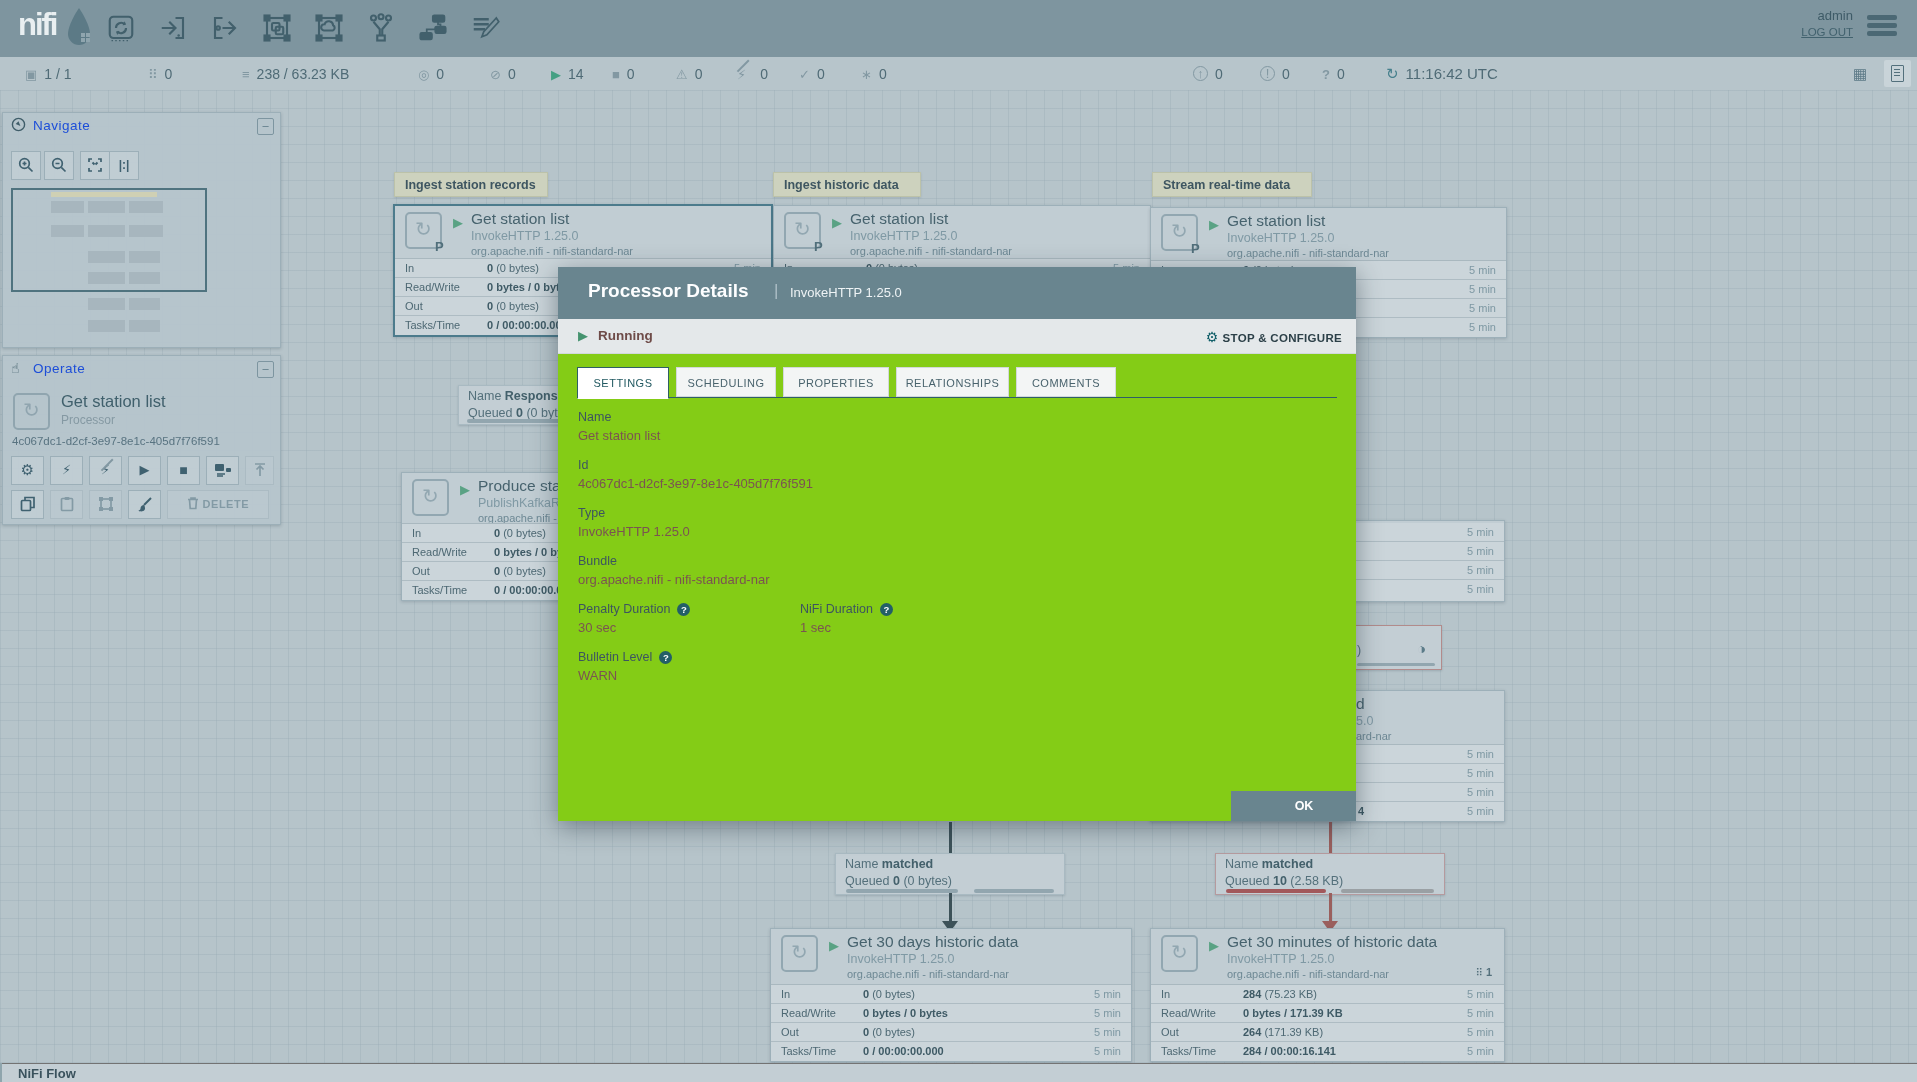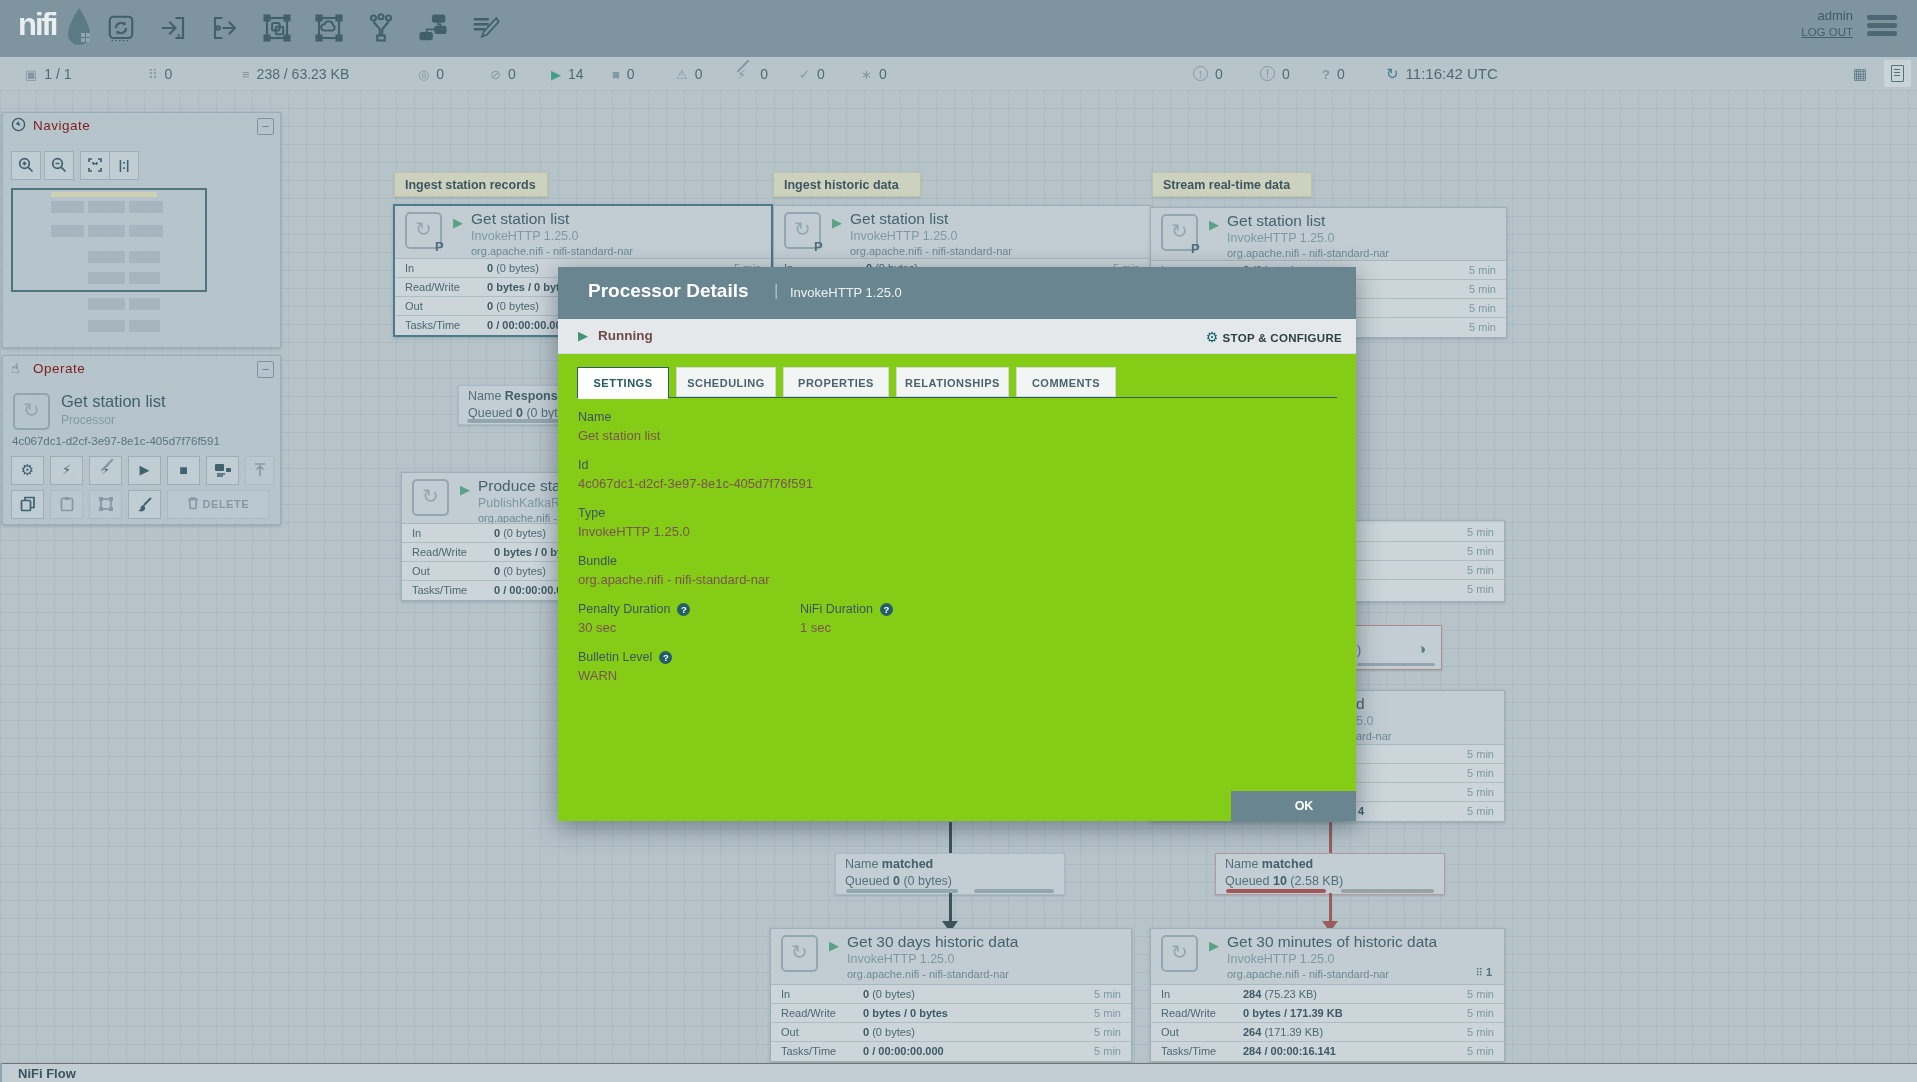--- a/index.html
+++ b/index.html
@@ -34,21 +34,21 @@
         background:#53707c;box-shadow:0 3px 0 #53707c,0 6px 0 #53707c;}
   
   #canvas{left:0;top:90px;width:1917px;height:973px;background-color:#b6c4ca;
     background-image:linear-gradient(to right,rgba(150,170,180,.33) 1px,transparent 1px),
                      linear-gradient(to bottom,rgba(150,170,180,.33) 1px,transparent 1px);
     background-size:18px 18px;}
   #canvas > *{position:absolute;}
   
   .panel{background:rgba(182,197,204,.94);border:1px solid #9cafb8;box-shadow:0 1px 3px rgba(50,70,80,.25);}
   .panel-h{position:absolute;left:0;top:0;right:0;height:26px;}
-  .panel-h .ttl{position:absolute;left:30px;top:5px;font-size:13.5px;color:#7f1d1d;letter-spacing:.5px;}
+  .panel-h .ttl{position:absolute;left:30px;top:5px;font-size:13.5px;color:#1d4ed8;letter-spacing:.5px;}
   .panel-h .pic{position:absolute;left:8px;top:4px;color:#3f5d69;font-size:14px;}
   .collapse{position:absolute;right:6px;top:5px;width:15px;height:15px;border:1px solid #7d95a0;
      border-radius:2px;color:#5a7884;font-size:11px;line-height:13px;text-align:center;cursor:pointer;}
   .sq-btn{position:absolute;width:28px;height:27px;border:1px solid #9cafb8;background:rgba(255,255,255,.14);
      color:#3f6170;text-align:center;line-height:26px;font-size:13px;cursor:pointer;}
   .sq-btn svg{stroke:#3f6170;fill:none;stroke-width:1.7;margin-top:5px;}
   .dim{opacity:.42;}
   
   .proc{background:#c1cdd3;border:1px solid #9db0b9;box-shadow:0 1px 3px rgba(50,70,80,.22);}
   .proc.sel{border:2px solid #4c7b8c;margin:-1px;}
@@ -87,21 +87,21 @@
   #dlg-title{position:absolute;left:30px;top:13px;font-size:19px;font-weight:bold;color:#fdfeff;}
   #dlg-sep{position:absolute;left:216px;top:14px;font-size:17px;color:#aebfc7;}
   #dlg-sub{position:absolute;left:232px;top:18px;font-size:13px;color:#eef3f5;}
   #dlg-strip{position:absolute;left:0;top:52px;right:0;height:34px;background:#e4e8ea;border-bottom:1px solid #d2d9dc;}
   #dlg-run-ic{position:absolute;left:20px;top:9px;color:#44936f;font-size:13px;}
   #dlg-run{position:absolute;left:40px;top:9px;font-weight:bold;font-size:13.5px;color:#6e4b48;}
   #dlg-action{position:absolute;right:14px;top:10px;font-size:11.5px;font-weight:bold;
      color:#2c4048;letter-spacing:.3px;cursor:pointer;}
   #dlg-action .g{color:#0f5e68;font-size:14px;margin-right:4px;font-weight:normal;}
   .tab{position:absolute;top:100px;height:30px;line-height:30px;text-align:center;font-size:11px;
-     font-weight:bold;letter-spacing:.5px;background:#f3f5f5;border:1px solid #d2d8da;color:#49636d;
+     font-weight:normal;letter-spacing:.5px;background:#f3f5f5;border:1px solid #d2d8da;color:#49636d;
      box-sizing:border-box;cursor:pointer;}
   .tab.on{background:#fff;border:1px solid #2e5f66;border-bottom:1px solid #fff;color:#235a62;
      height:32px;z-index:2;}
   #tab-line{position:absolute;left:19px;top:130px;width:760px;height:1px;background:#2e5f66;}
   .f-lbl{position:absolute;font-size:12.5px;color:#3d5560;white-space:nowrap;}
   .f-val{position:absolute;font-size:13px;color:#7b5451;white-space:nowrap;}
   .help{display:inline-block;width:13px;height:13px;border-radius:50%;background:#235f67;color:#fff;
      font-size:9.5px;font-weight:bold;text-align:center;line-height:13px;margin-left:7px;vertical-align:0px;}
   #dlg-ok{position:absolute;right:0;bottom:0;width:104px;height:30px;background:#69858f;color:#fff;
      font-size:12.5px;font-weight:bold;text-align:center;line-height:30px;cursor:pointer;padding-left:21px;}

